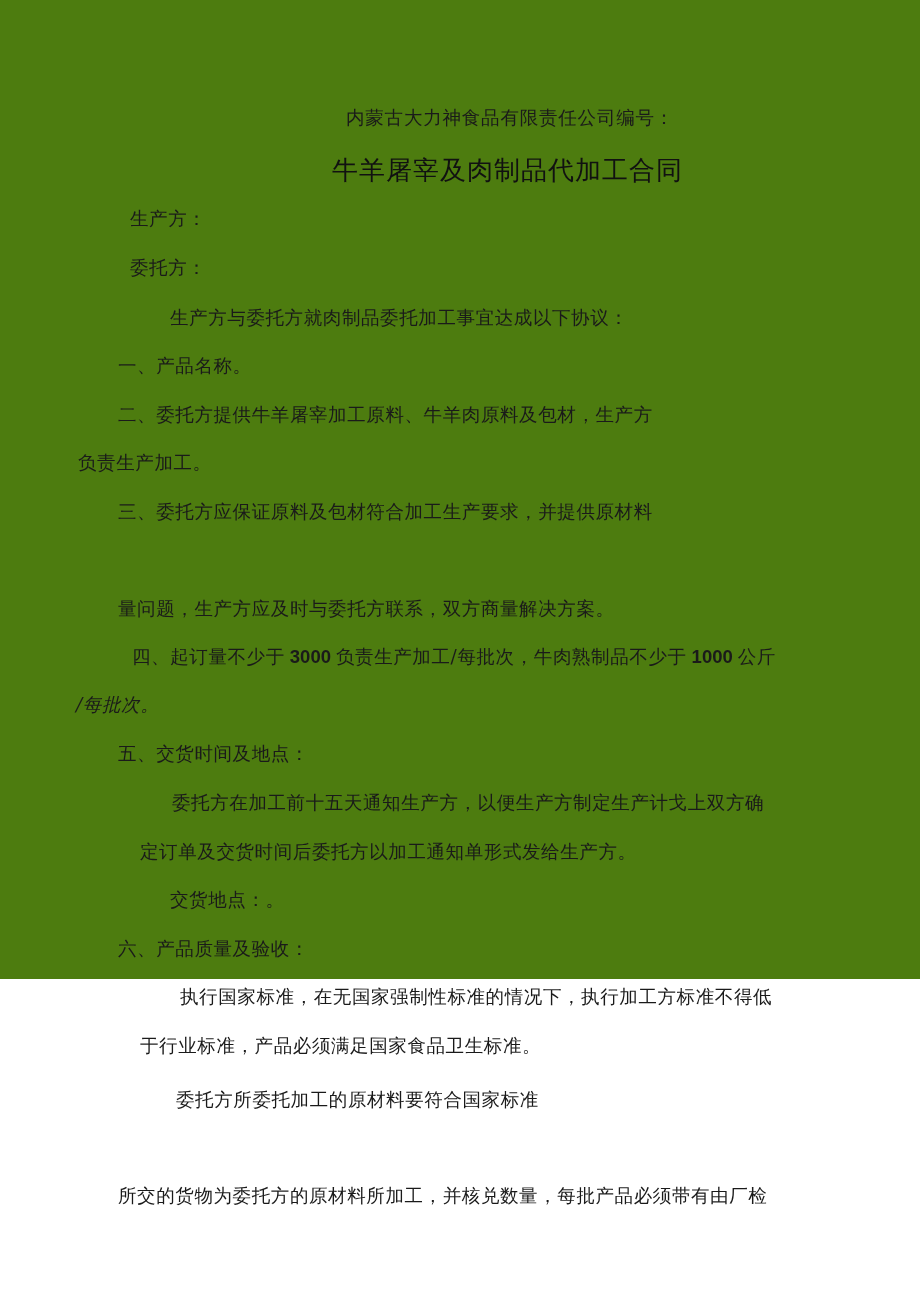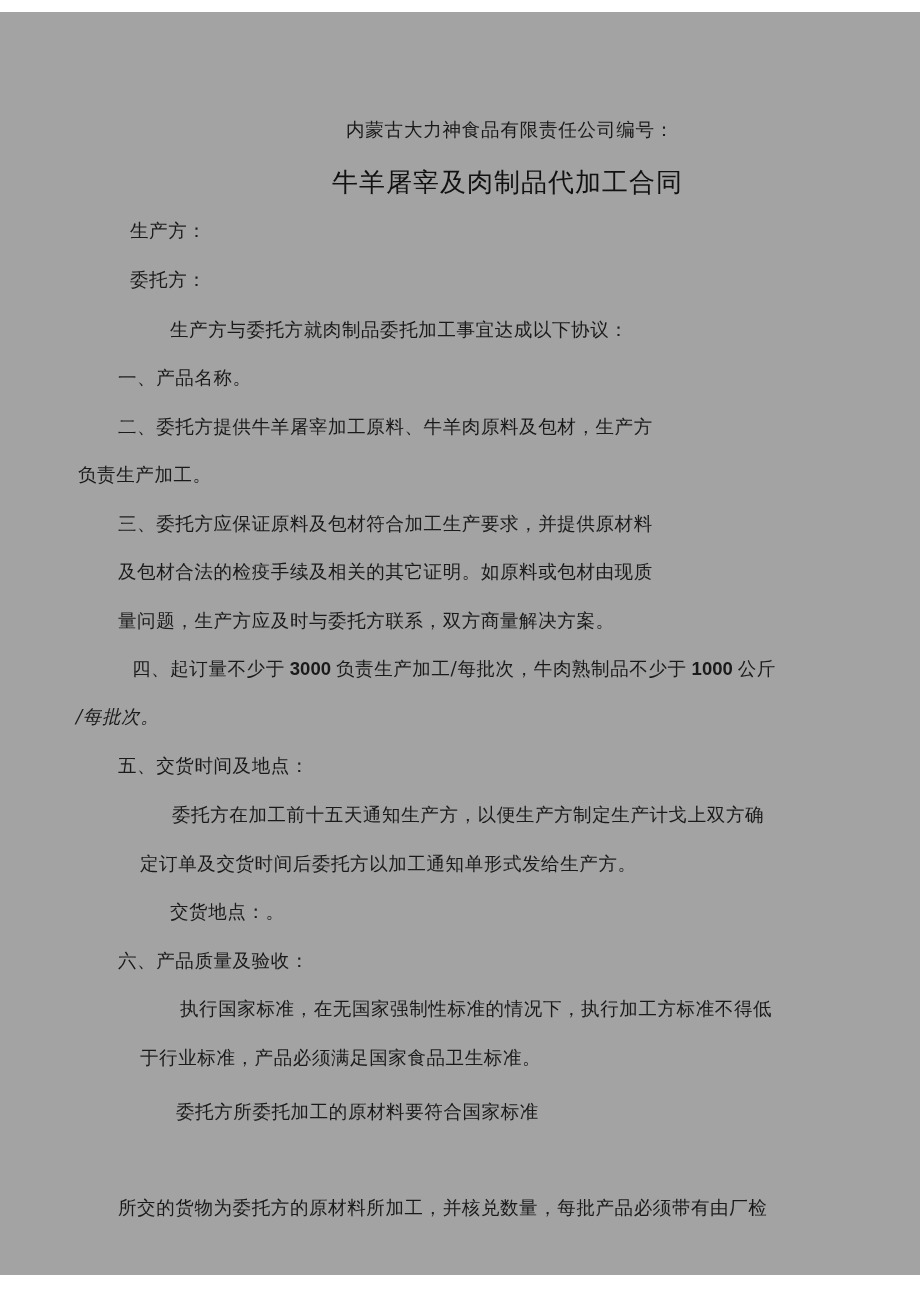--- a/index.html
+++ b/index.html
@@ -10,24 +10,24 @@
     body {
       width: 920px;
       height: 1301px;
       position: relative;
       overflow: hidden;
       font-family: "DejaVu Serif", "Liberation Serif", serif;
       color: #111111;
     }
     .page {
       position: absolute;
-      left: 0; top: 12px;
+      left: 0; top: 0;
       width: 920px;
-      height: 1263px;
-      background: #a3a3a3;
+      height: 979px;
+      background: #4d7c0f;
     }
     .line {
       position: absolute;
       white-space: nowrap;
       font-size: 18.5px;
       line-height: 24px;
       color: #1a1a1a;
       letter-spacing: 0.6px;
     }
     .company {
@@ -60,21 +60,20 @@
   <div class="line" style="left:130px; top:256px;">委托方：</div>
 
   <div class="line" style="left:170px; top:306px;">生产方与委托方就肉制品委托加工事宜达成以下协议：</div>
 
   <div class="line" style="left:118px; top:354px;">一、产品名称。</div>
 
   <div class="line" style="left:118px; top:403px;">二、委托方提供牛羊屠宰加工原料、牛羊肉原料及包材，生产方</div>
   <div class="line" style="left:78px; top:451px;">负责生产加工。</div>
 
   <div class="line" style="left:118px; top:500px;">三、委托方应保证原料及包材符合加工生产要求，并提供原材料</div>
-  <div class="line" style="left:118px; top:548px;">及包材合法的检疫手续及相关的其它证明。如原料或包材由现质</div>
   <div class="line" style="left:118px; top:597px;">量问题，生产方应及时与委托方联系，双方商量解决方案。</div>
 
   <div class="line" style="left:132px; top:645px;">
     <span>四、起订量不少于</span><span class="num" style="margin:0 5px;">3000</span><span>负责生产加工/每批次，牛肉熟制品不少于</span><span class="num" style="margin:0 5px;">1000</span><span>公斤</span>
   </div>
   <div class="line" style="left:76px; top:693px;font-style:italic;">/每批次。</div>
 
   <div class="line" style="left:118px; top:742px;">五、交货时间及地点：</div>
   <div class="line" style="left:172px; top:791px;">委托方在加工前十五天通知生产方，以便生产方制定生产计戈上双方确</div>
   <div class="line" style="left:140px; top:840px;">定订单及交货时间后委托方以加工通知单形式发给生产方。</div>

